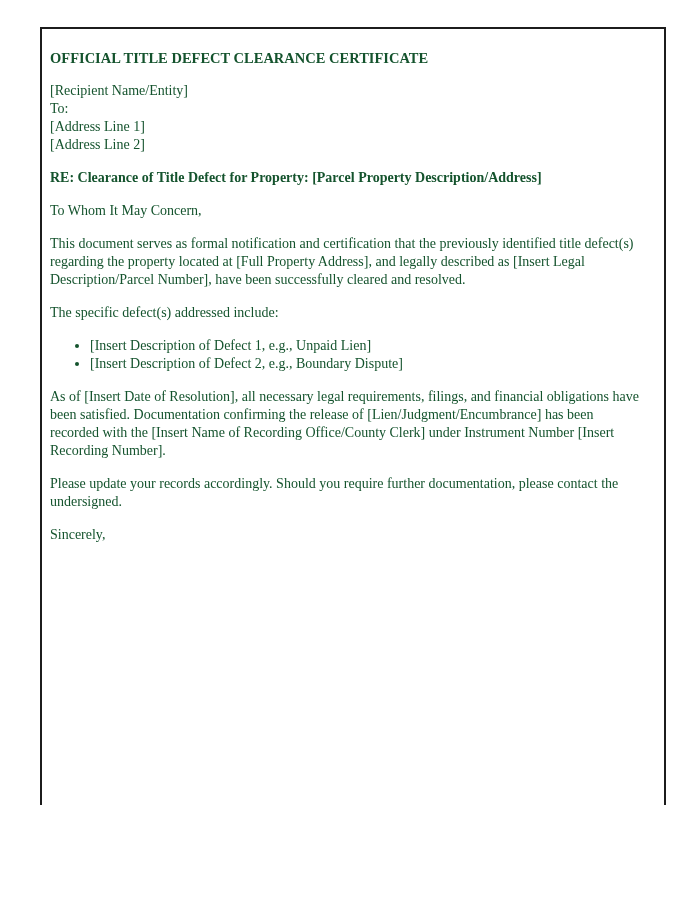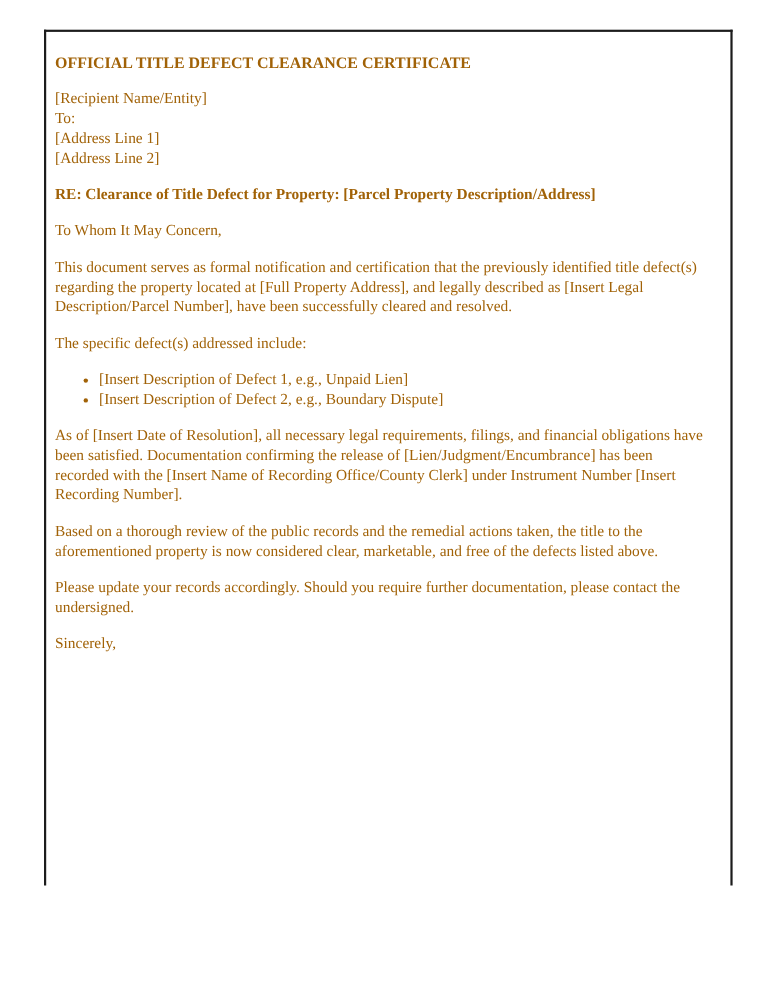--- a/index.html
+++ b/index.html
@@ -21,21 +21,21 @@
     top: 27px;
     width: 626px;
     height: 778px;
     border: 2px solid #1c1c1c;
     border-bottom: none;
     background: #ffffff;
     padding: 6px 21px 0 8px;
     overflow: hidden;
   }
   .letter {
-    color: #a16207;
+    color: #14532d;
     font-size: 14px;
     line-height: 18px;
   }
   .letter p { margin: 15px 0; }
   .letter p.doc-title { margin-top: 14px; font-weight: bold; font-size: 14.5px; }
   .letter p.subject { font-weight: bold; }
   .letter ul {
     margin: 13px 0;
     padding-left: 40px;
     list-style-type: disc;
@@ -68,21 +68,20 @@
 
       <p>The specific defect(s) addressed include:</p>
 
       <ul>
         <li>[Insert Description of Defect 1, e.g., Unpaid Lien]</li>
         <li>[Insert Description of Defect 2, e.g., Boundary Dispute]</li>
       </ul>
 
       <p>As of [Insert Date of Resolution], all necessary legal requirements, filings, and financial obligations have been satisfied. Documentation confirming the release of [Lien/Judgment/Encumbrance] has been recorded with the [Insert Name of Recording Office/County Clerk] under Instrument Number [Insert Recording Number].</p>
 
-      <p>Based on a thorough review of the public records and the remedial actions taken, the title to the aforementioned property is now considered clear, marketable, and free of the defects listed above.</p>
 
       <p>Please update your records accordingly. Should you require further documentation, please contact the undersigned.</p>
 
       <p>Sincerely,</p>
 
 
 
     </div>
   </div>
 </div>

